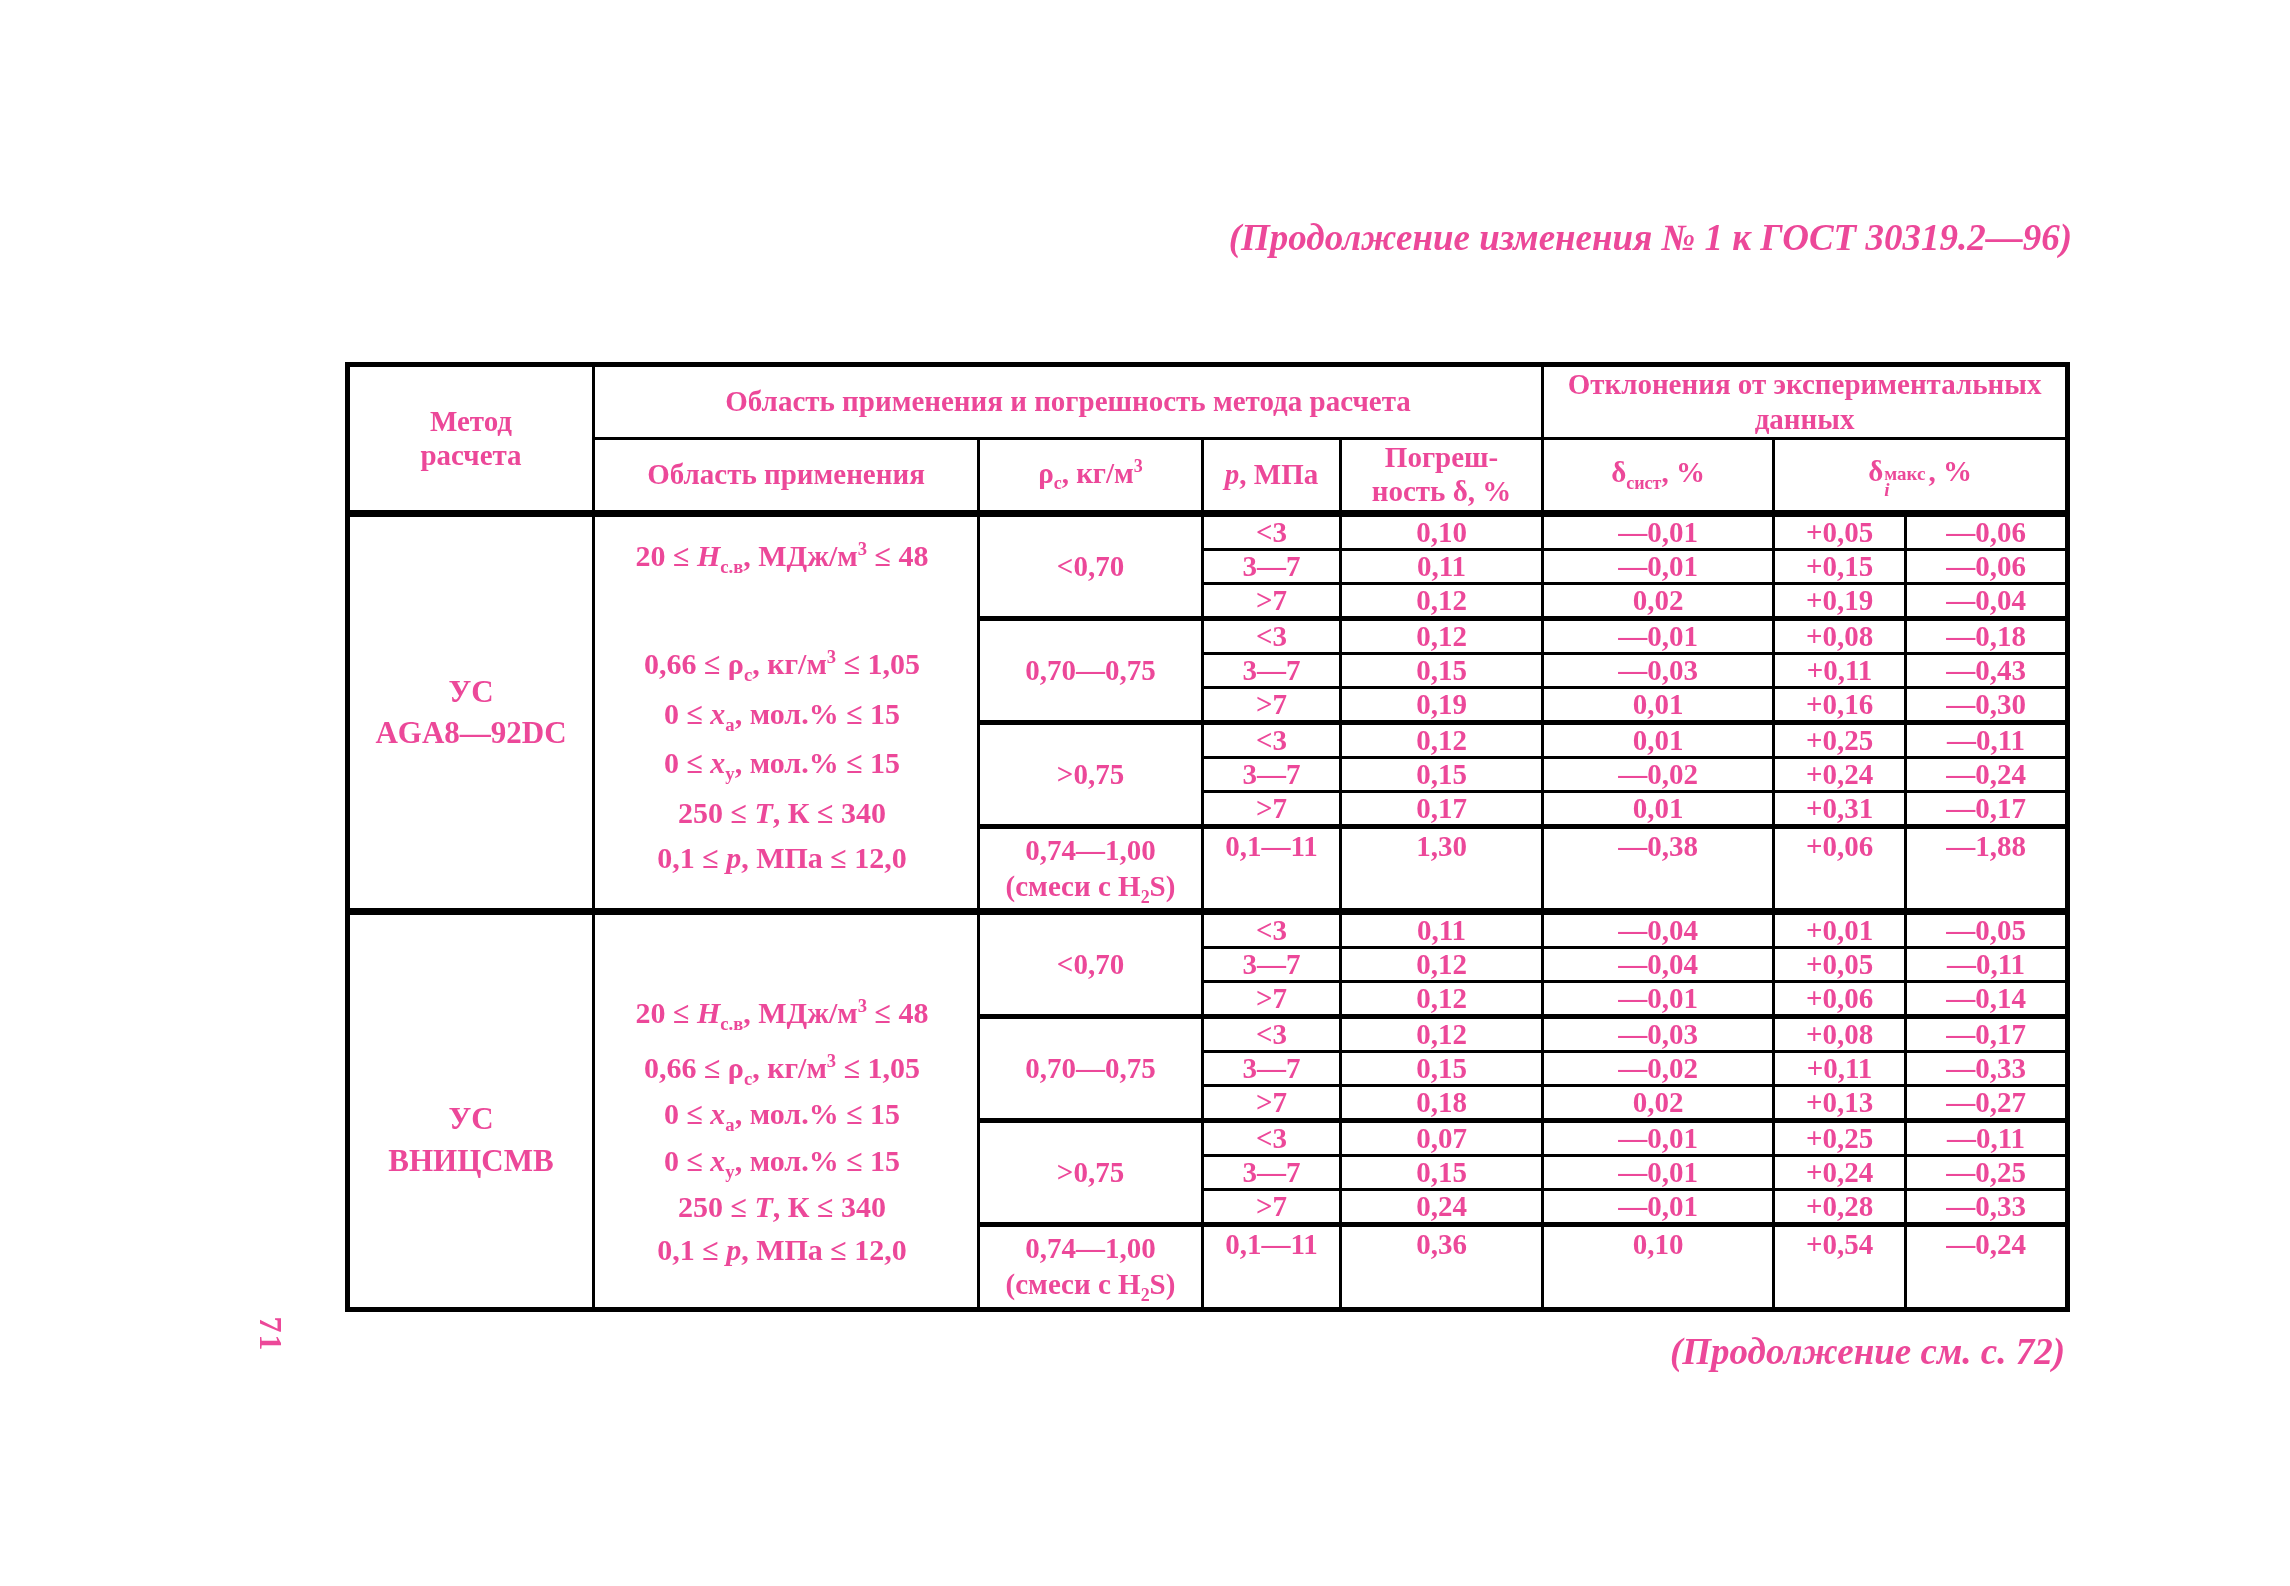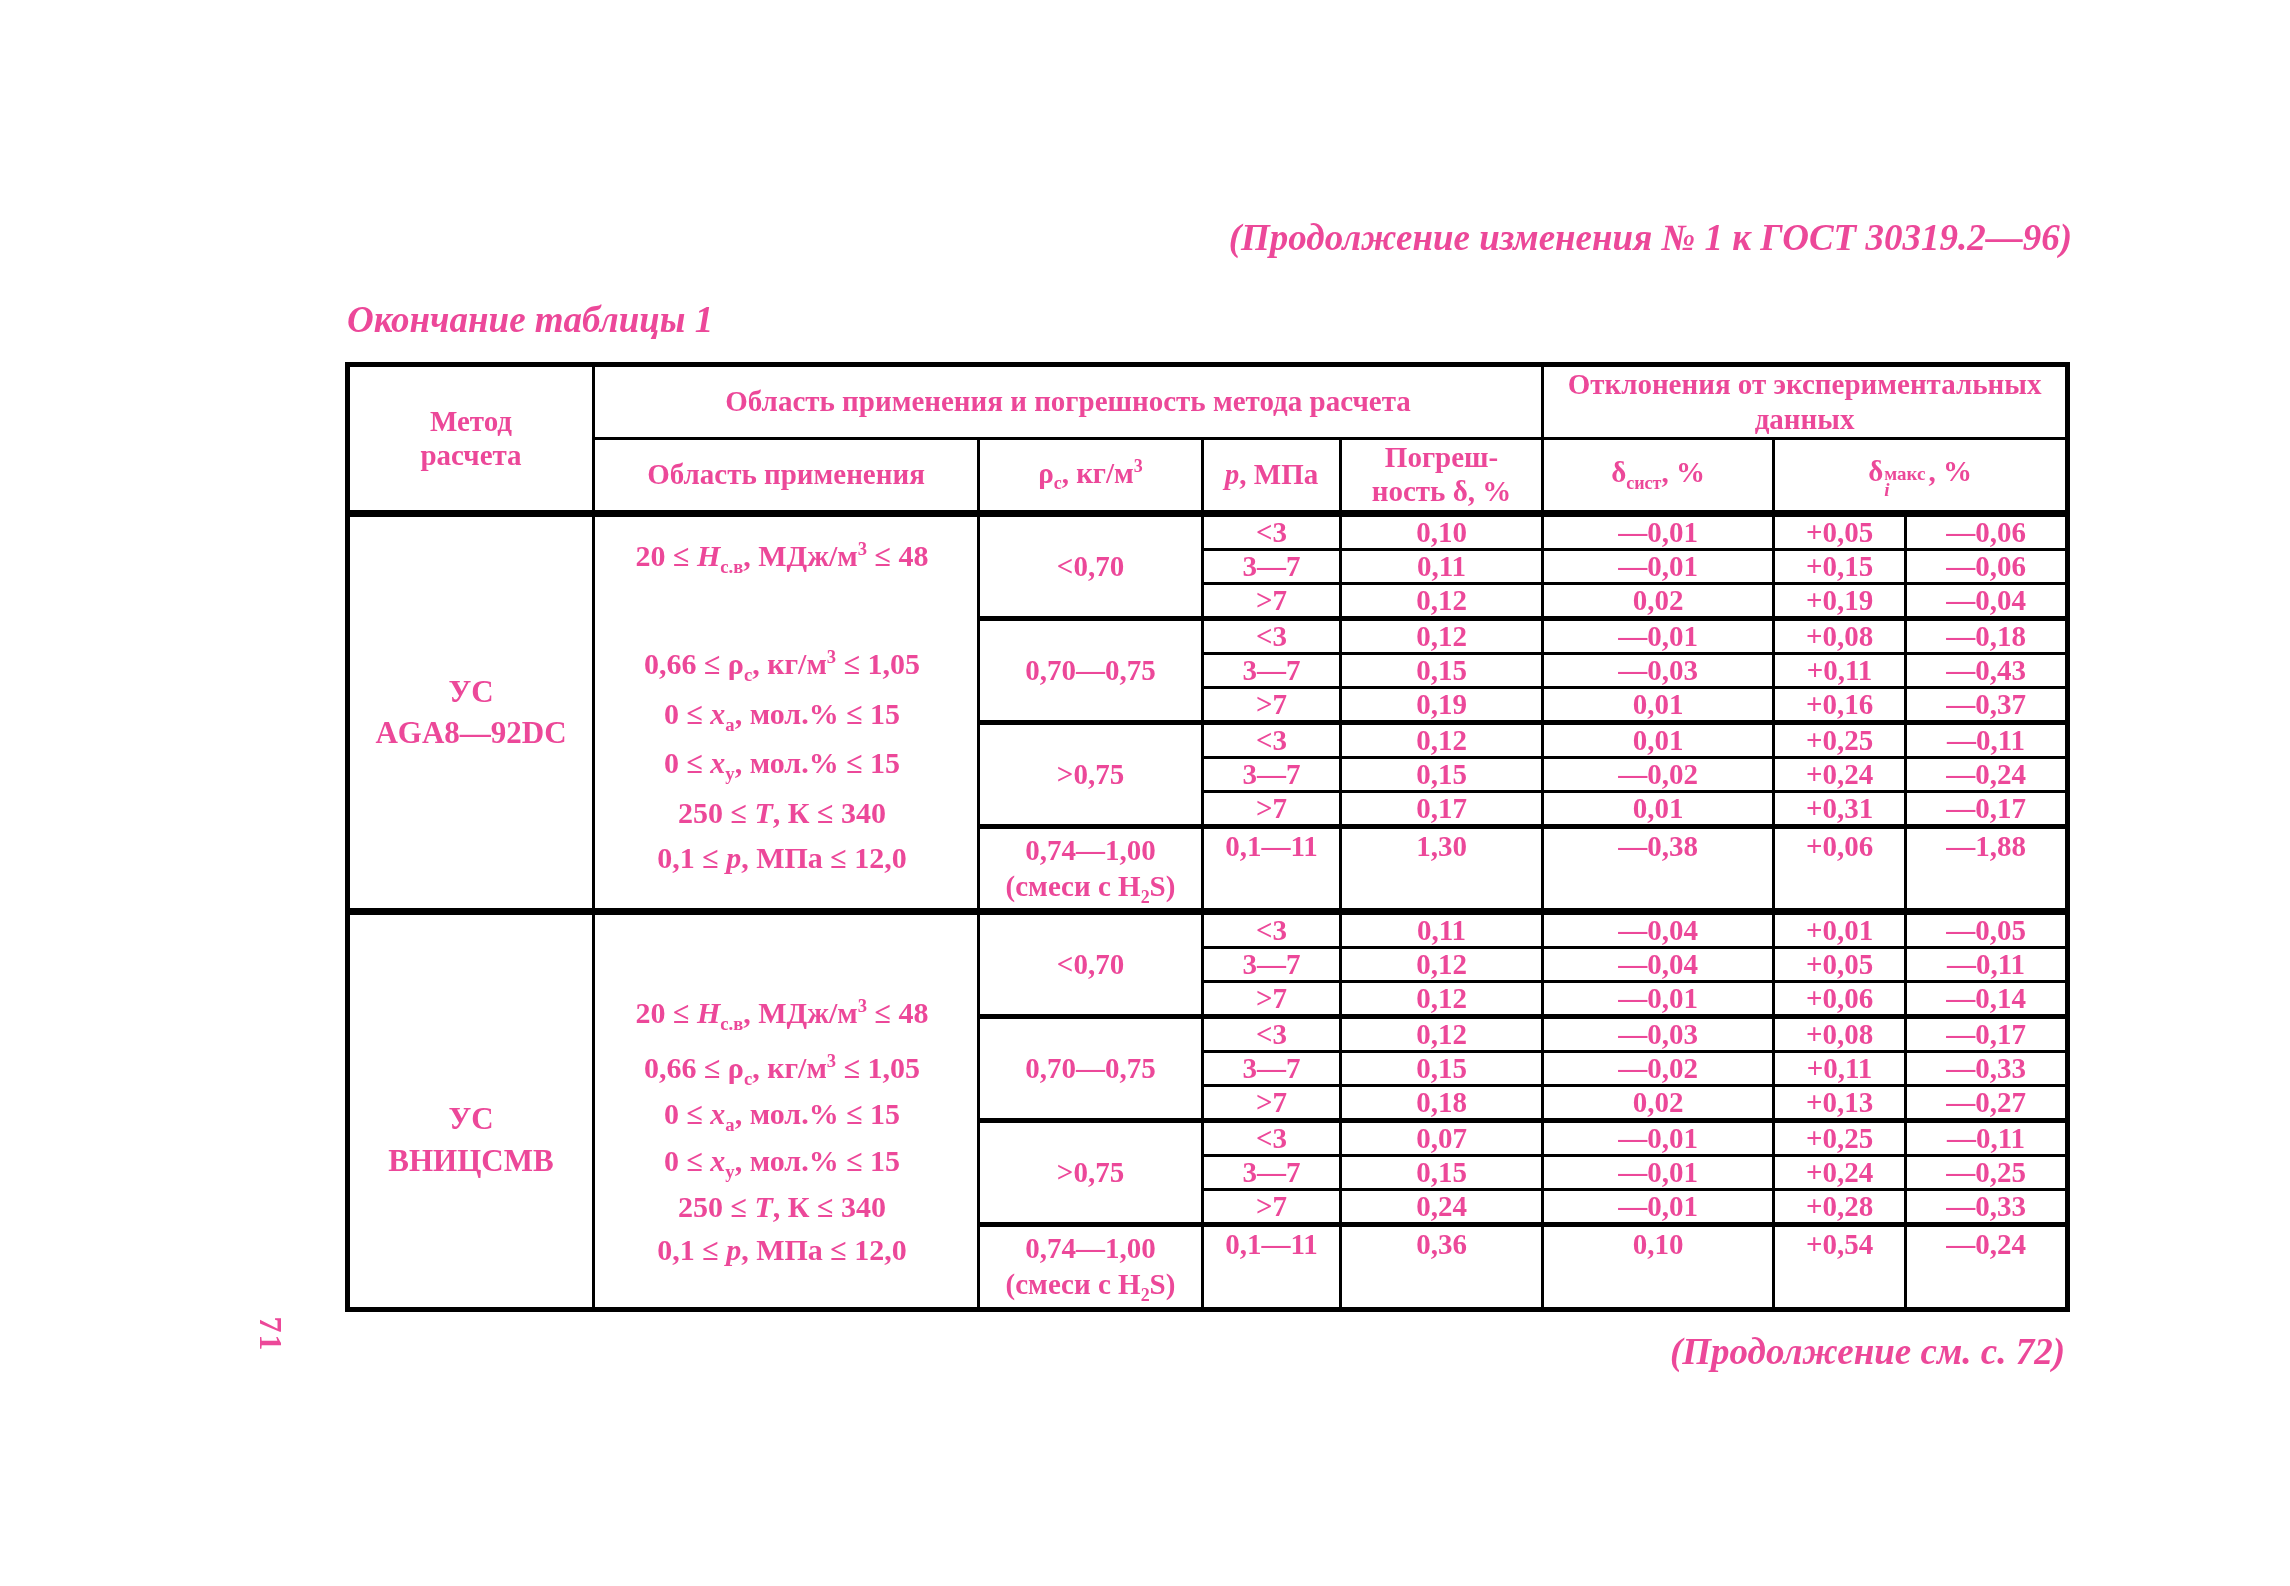--- a/index.html
+++ b/index.html
@@ -73,21 +73,20 @@
     letter-spacing:2px;
   }
 </style>
 </head>
 <body>
 
 <div class="page">
 
   <div class="header-note">(Продолжение изменения № 1 к ГОСТ 30319.2—96)</div>
 
-  <div class="caption">Окончание таблицы 1</div>
 
   <table class="gost">
     <colgroup>
       <col style="width:246px">
         <col style="width:385px">
         <col style="width:224px">
         <col style="width:138px">
       <col style="width:202px">
         <col style="width:231px">
         <col style="width:132px">
@@ -157,21 +156,21 @@
           <td>0,15</td>
           <td>—0,03</td>
           <td>+0,11</td>
           <td>—0,43</td>
         </tr>
         <tr class="b0">
           <td>&gt;7</td>
           <td>0,19</td>
           <td>0,01</td>
           <td>+0,16</td>
-          <td>—0,37</td>
+          <td>—0,30</td>
         </tr>
         <tr class="b0 group-start">
           <td class="rho-range-cell" rowspan="3">&gt;0,75</td>
           <td>&lt;3</td>
           <td>0,12</td>
           <td>0,01</td>
           <td>+0,25</td>
           <td>—0,11</td>
         </tr>
         <tr class="b0">

